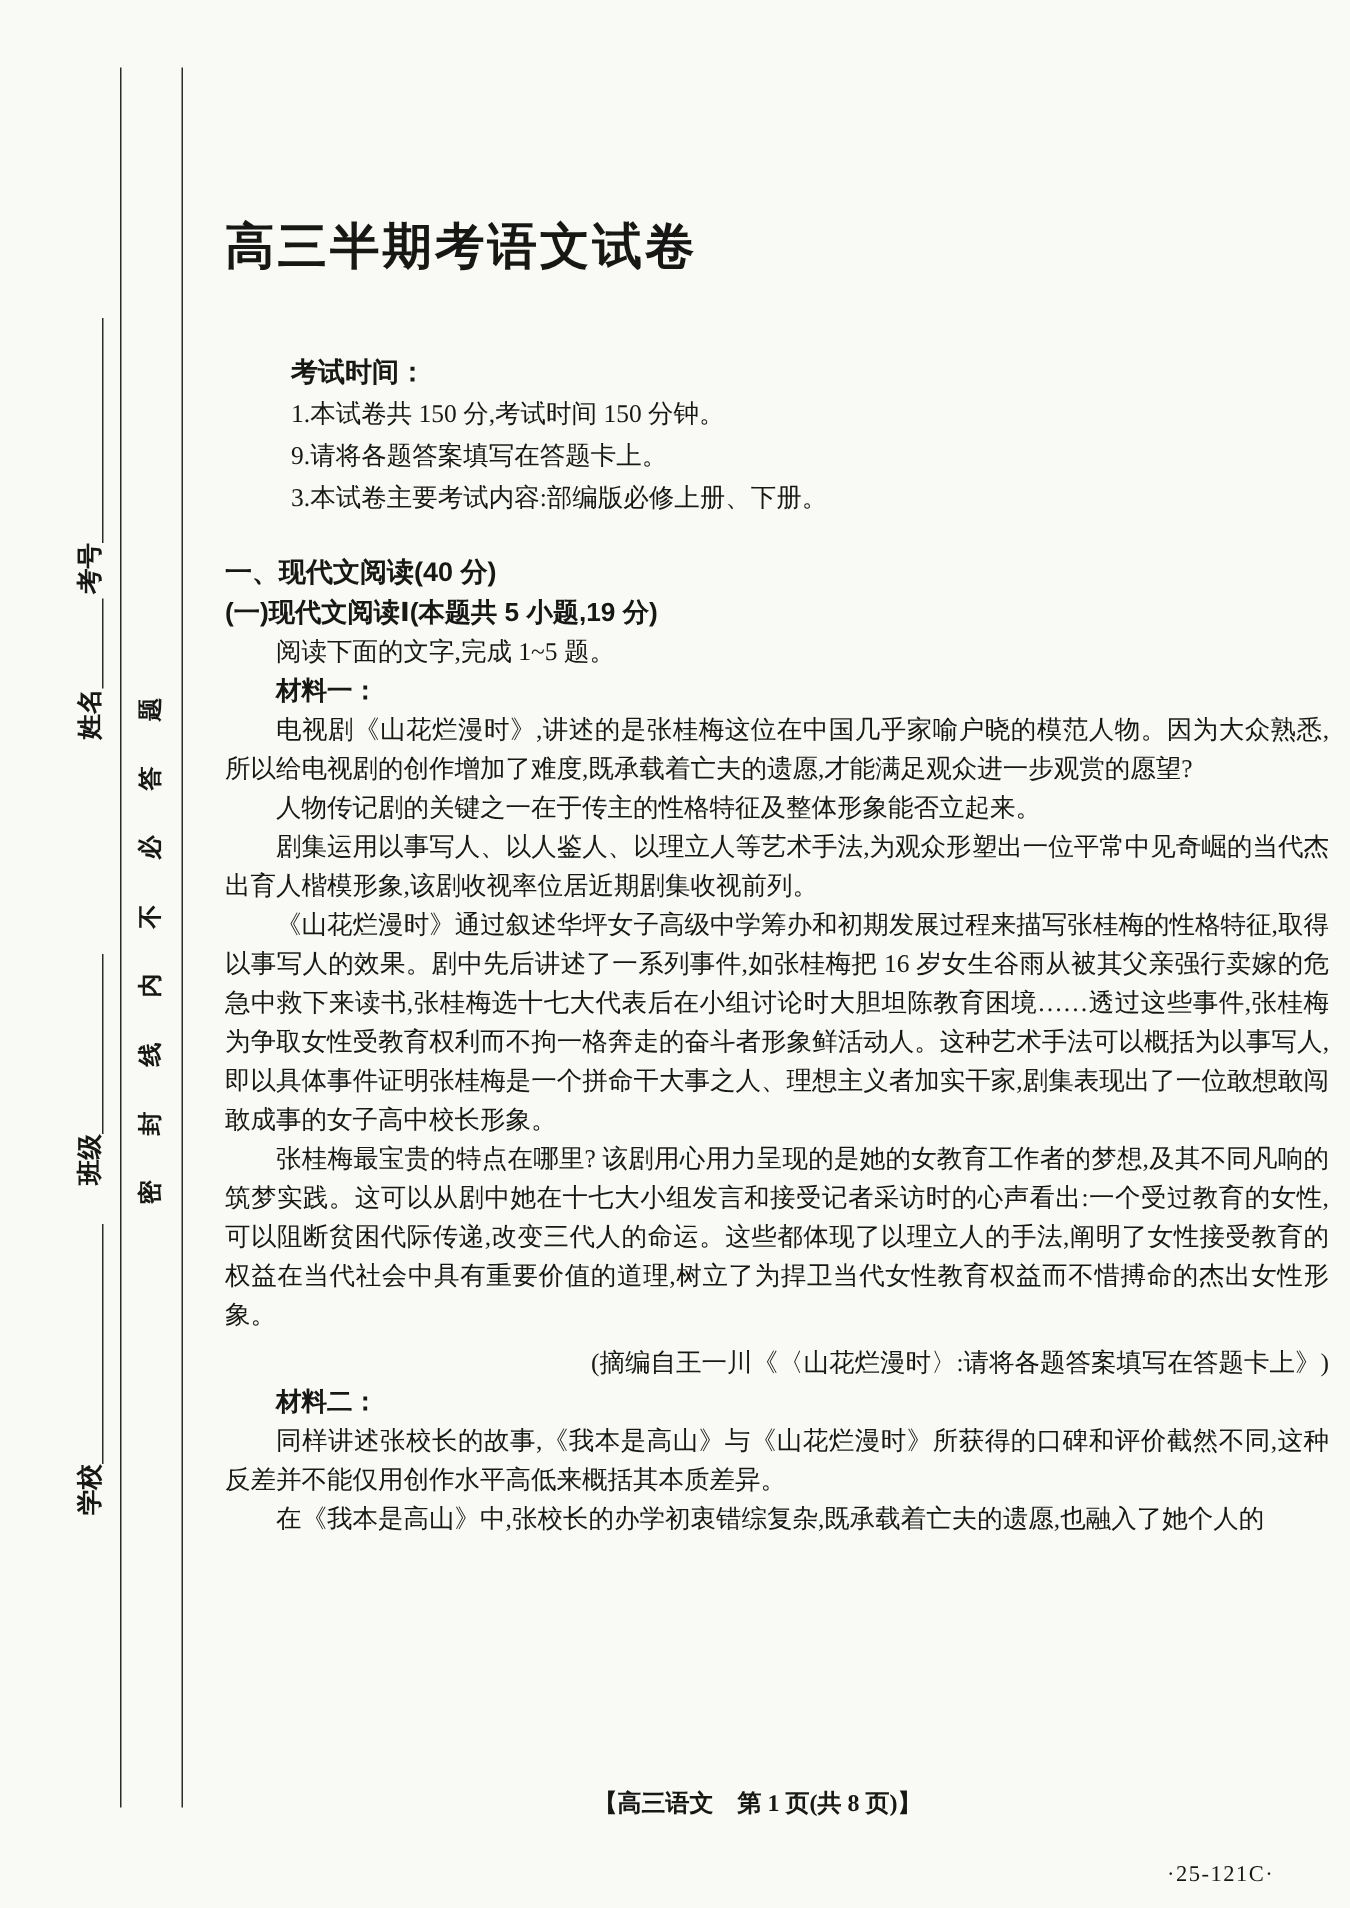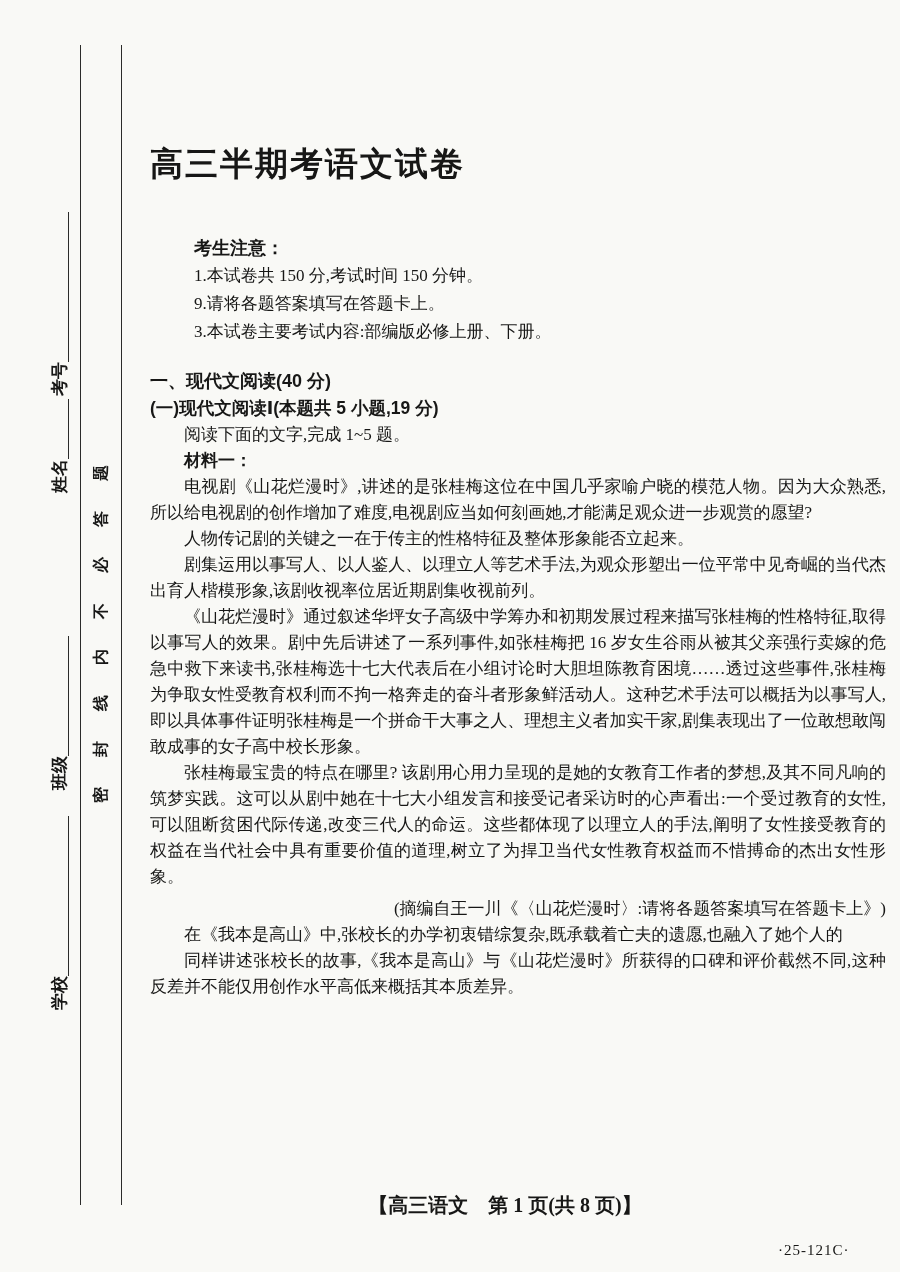--- a/index.html
+++ b/index.html
@@ -100,21 +100,21 @@
   }
   p.para { margin: 0; text-indent: 2em; }
   .credit { text-align: right; margin-top: 6px; line-height: 26px; }
 
   
   .footer-center {
     position: absolute;
     left: 140px; top: 1192px;
     width: 730px;
     text-align: center;
-    font-size: 20px;
+    font-size: 16px;
     font-weight: 600;
   }
   .footer-code {
     position: absolute;
     left: 778px; top: 1242px;
     font-size: 15px;
     letter-spacing: 1px;
   }
 </style>
 </head>
@@ -140,37 +140,38 @@
         <span>考号</span>
           <span class="blank-line" style="width:150px;"></span>
       </span>
     </div>
     <div class="seal-row">密封线内不必答题</div>
   </div>
 
   <div class="main">
     <div class="title">高三半期考语文试卷</div>
 
-    <div class="notice-heading">考生注意：</div>
+    <div class="notice-heading">考试时间：</div>
     <div class="notice-item">1.本试卷共 150 分,考试时间 150 分钟。</div>
     <div class="notice-item">9.请将各题答案填写在答题卡上。</div>
     <div class="notice-item">3.本试卷主要考试内容:部编版必修上册、下册。</div>
 
     <div class="part-heading">一、现代文阅读(40 分)</div>
     <div class="sub-heading">(一)现代文阅读Ⅰ(本题共 5 小题,19 分)</div>
     <div class="instruction">阅读下面的文字,完成 1~5 题。</div>
 
     <div class="material-label">材料一：</div>
-    <p class="para">电视剧《山花烂漫时》,讲述的是张桂梅这位在中国几乎家喻户晓的模范人物。因为大众熟悉,所以给电视剧的创作增加了难度,电视剧应当如何刻画她,才能满足观众进一步观赏的愿望?</p>
+    <p class="para">电视剧《山花烂漫时》,讲述的是张桂梅这位在中国几乎家喻户晓的模范人物。因为大众熟悉,所以给电视剧的创作增加了难度,既承载着亡夫的遗愿,才能满足观众进一步观赏的愿望?</p>
     <p class="para">人物传记剧的关键之一在于传主的性格特征及整体形象能否立起来。</p>
     <p class="para">剧集运用以事写人、以人鉴人、以理立人等艺术手法,为观众形塑出一位平常中见奇崛的当代杰出育人楷模形象,该剧收视率位居近期剧集收视前列。</p>
     <p class="para">《山花烂漫时》通过叙述华坪女子高级中学筹办和初期发展过程来描写张桂梅的性格特征,取得以事写人的效果。剧中先后讲述了一系列事件,如张桂梅把 16 岁女生谷雨从被其父亲强行卖嫁的危急中救下来读书,张桂梅选十七大代表后在小组讨论时大胆坦陈教育困境……透过这些事件,张桂梅为争取女性受教育权利而不拘一格奔走的奋斗者形象鲜活动人。这种艺术手法可以概括为以事写人,即以具体事件证明张桂梅是一个拼命干大事之人、理想主义者加实干家,剧集表现出了一位敢想敢闯敢成事的女子高中校长形象。</p>
     <p class="para">张桂梅最宝贵的特点在哪里? 该剧用心用力呈现的是她的女教育工作者的梦想,及其不同凡响的筑梦实践。这可以从剧中她在十七大小组发言和接受记者采访时的心声看出:一个受过教育的女性,可以阻断贫困代际传递,改变三代人的命运。这些都体现了以理立人的手法,阐明了女性接受教育的权益在当代社会中具有重要价值的道理,树立了为捍卫当代女性教育权益而不惜搏命的杰出女性形象。</p>
     <div class="credit">(摘编自王一川《〈山花烂漫时〉:请将各题答案填写在答题卡上》)</div>
 
+    <div class="material-label">材料二：</div>
+    <p class="para">同样讲述张校长的故事,《我本是高山》与《山花烂漫时》所获得的口碑和评价截然不同,这种反差并不能仅用创作水平高低来概括其本质差异。</p>
     <p class="para">在《我本是高山》中,张校长的办学初衷错综复杂,既承载着亡夫的遗愿,也融入了她个人的</p>
-    <p class="para">同样讲述张校长的故事,《我本是高山》与《山花烂漫时》所获得的口碑和评价截然不同,这种反差并不能仅用创作水平高低来概括其本质差异。</p>
   </div>
 
   <div class="footer-center">【高三语文　第 1 页(共 8 页)】</div>
   <div class="footer-code">·25-121C·</div>
 
 </div>
 
 </body></html>

